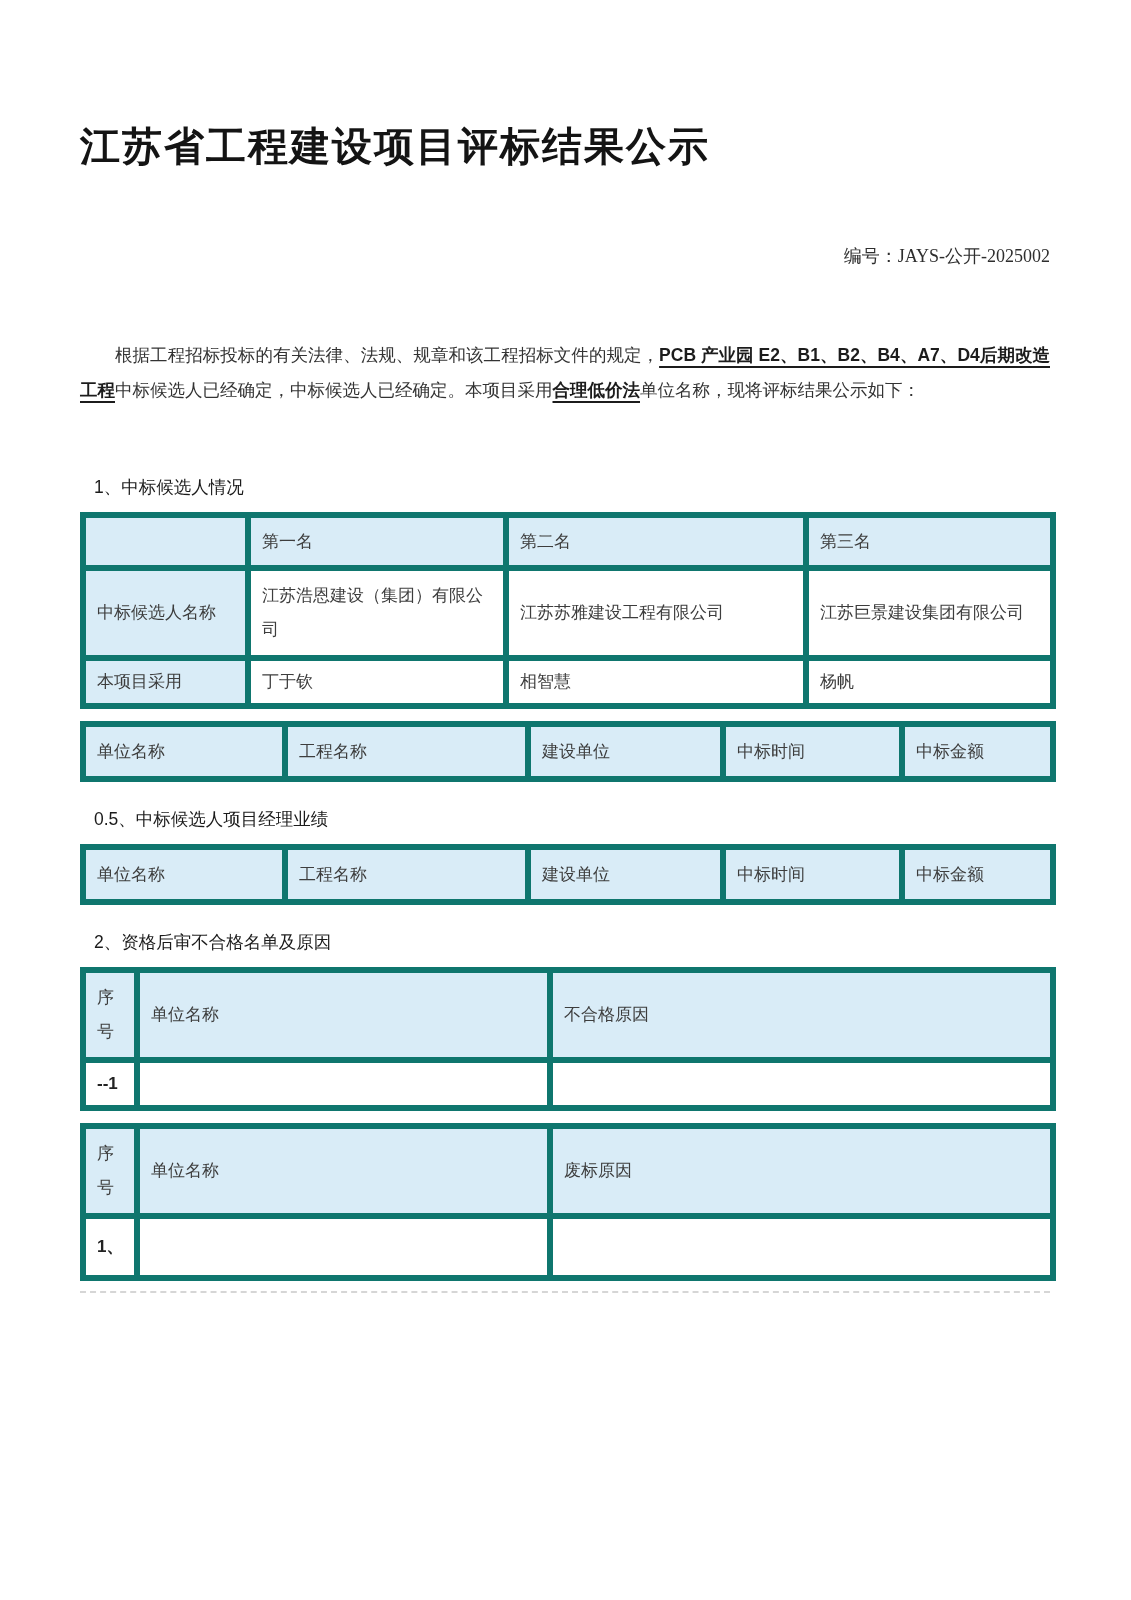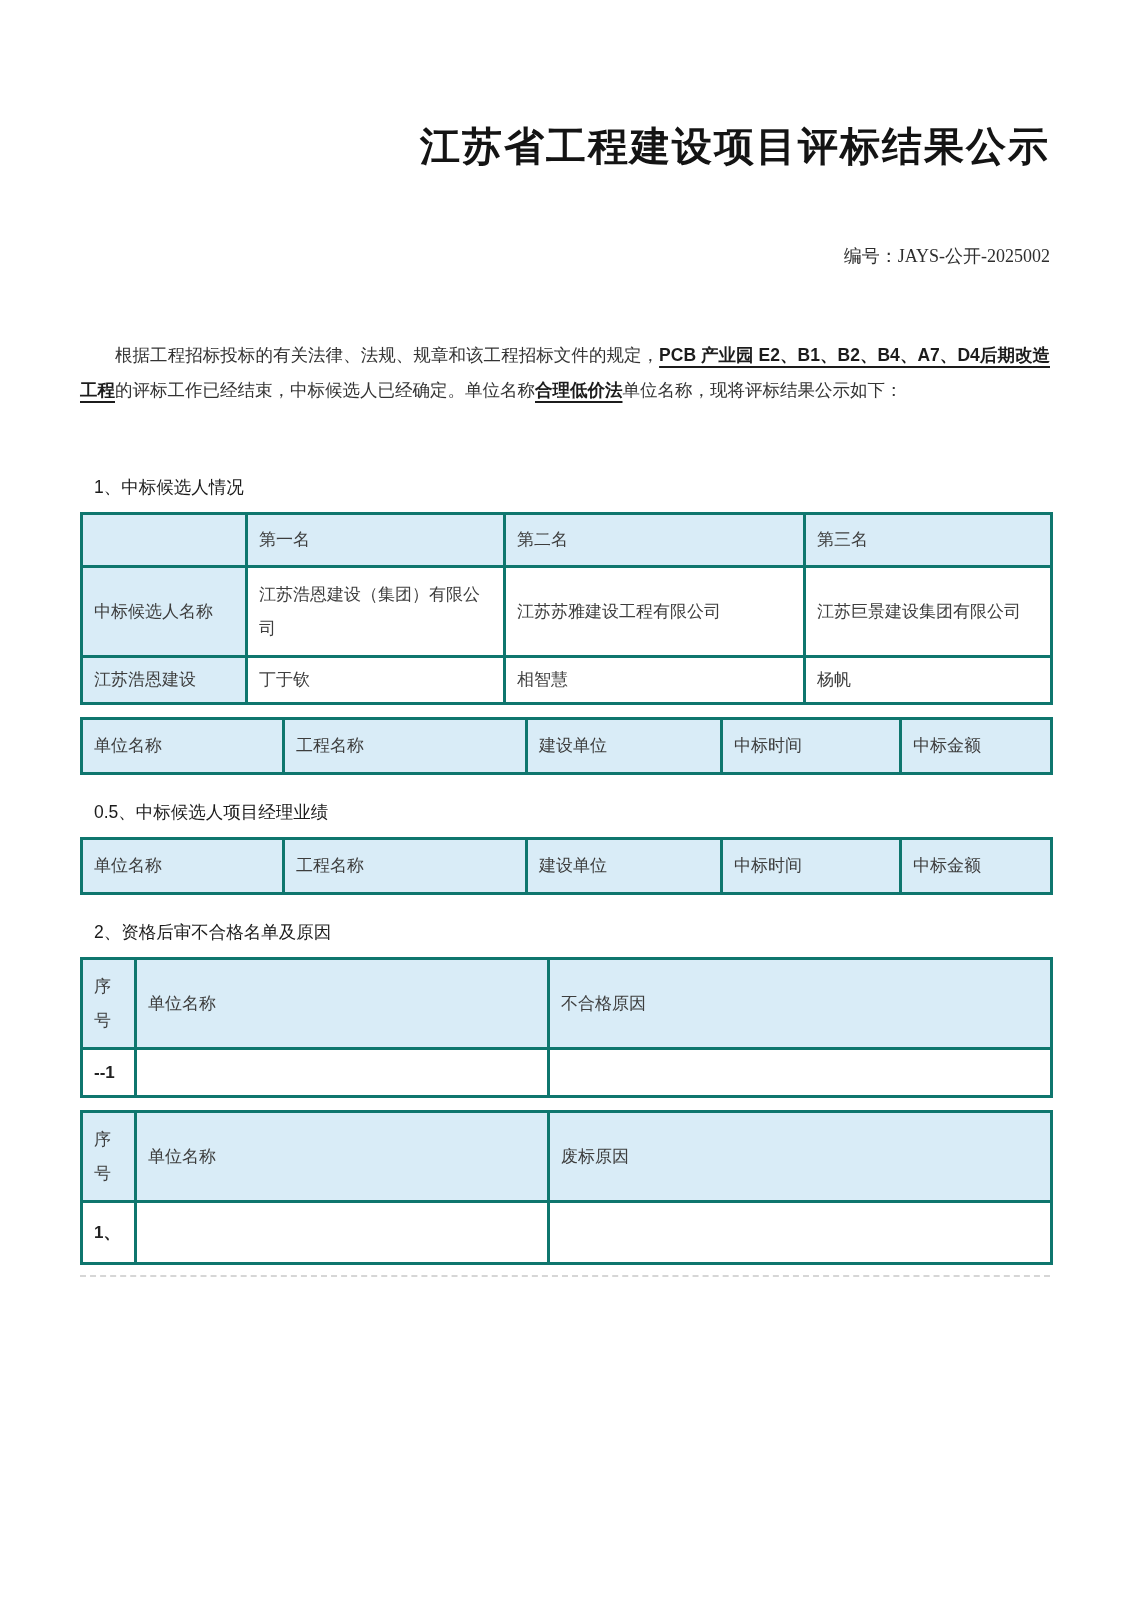--- a/index.html
+++ b/index.html
@@ -9,21 +9,21 @@
     height: 1600px;
     background: #ffffff;
     overflow: hidden;
     font-family: "Liberation Serif", "DejaVu Serif", serif;
     color: #3d3d3d;
   }
   .content { width: 970px; margin: 0 0 0 80px; }
 
   .title {
     margin-top: 118px;
-    text-align: right;
+    text-align: left;
     font-family: "Liberation Serif", "DejaVu Serif", serif;
     font-weight: 700;
     font-size: 40px;
     line-height: 58px;
     letter-spacing: 2px;
     color: #141414;
   }
   .doc-number {
     margin-top: 66px;
     text-align: right;
@@ -58,21 +58,21 @@
   .mt-sec { margin-top: 24px; }
   .mt-sec-first { margin-top: 66px; }
 
   table {
     border-collapse: collapse;
     table-layout: fixed;
     width: 970px;
     margin-top: 12px;
   }
   td {
-    border: 3px solid #0f766e;
+    border: 6px solid #0f766e;
     padding: 4px 11px;
     font-size: 17px;
     line-height: 34px;
     vertical-align: middle;
     text-align: left;
     color: #3d3d3d;
     overflow: hidden;
     word-break: break-all;
   }
   td.th { background: #d9ecf7; }
@@ -92,21 +92,21 @@
 </head>
 <body>
 
 <div class="page">
   <div class="content">
 
     <div class="title">江苏省工程建设项目评标结果公示</div>
 
     <div class="doc-number">编号：JAYS-公开-2025002</div>
 
-    <p class="intro"><span>根据工程招标投标的有关法律、法规、规章和该工程招标文件的规定，</span><span class="bu">PCB 产业园 E2、B1、B2、B4、A7、D4后期改造工程</span><span>的评标工作已经结束，中标候选人已经确定。单位名称</span><span class="bu">合理低价法</span><span>单位名称，现将评标结果公示如下：</span></p>
+    <p class="intro"><span>根据工程招标投标的有关法律、法规、规章和该工程招标文件的规定，</span><span class="bu">PCB 产业园 E2、B1、B2、B4、A7、D4后期改造工程</span><span>中标候选人已经确定，中标候选人已经确定。本项目采用</span><span class="bu">合理低价法</span><span>单位名称，现将评标结果公示如下：</span></p>
 
     <div class="sec-heading mt-sec-first">1、中标候选人情况</div>
 
     <table>
       <colgroup>
           <col style="width:165px">
           <col style="width:258px">
           <col style="width:300px">
           <col style="width:247px">
         </colgroup>
@@ -117,21 +117,21 @@
         <td class="th">第二名</td>
         <td class="th">第三名</td>
       </tr>
       <tr style="height:90px">
         <td class="th">中标候选人名称</td>
         <td>江苏浩恩建设（集团）有限公司</td>
         <td>江苏苏雅建设工程有限公司</td>
         <td>江苏巨景建设集团有限公司</td>
       </tr>
       <tr style="height:47px">
-        <td class="th">江苏浩恩建设</td>
+        <td class="th">本项目采用</td>
         <td>丁于钦</td>
         <td>相智慧</td>
         <td>杨帆</td>
       </tr>
     </tbody>
       </table>
 
 
     <table>
       <colgroup>

